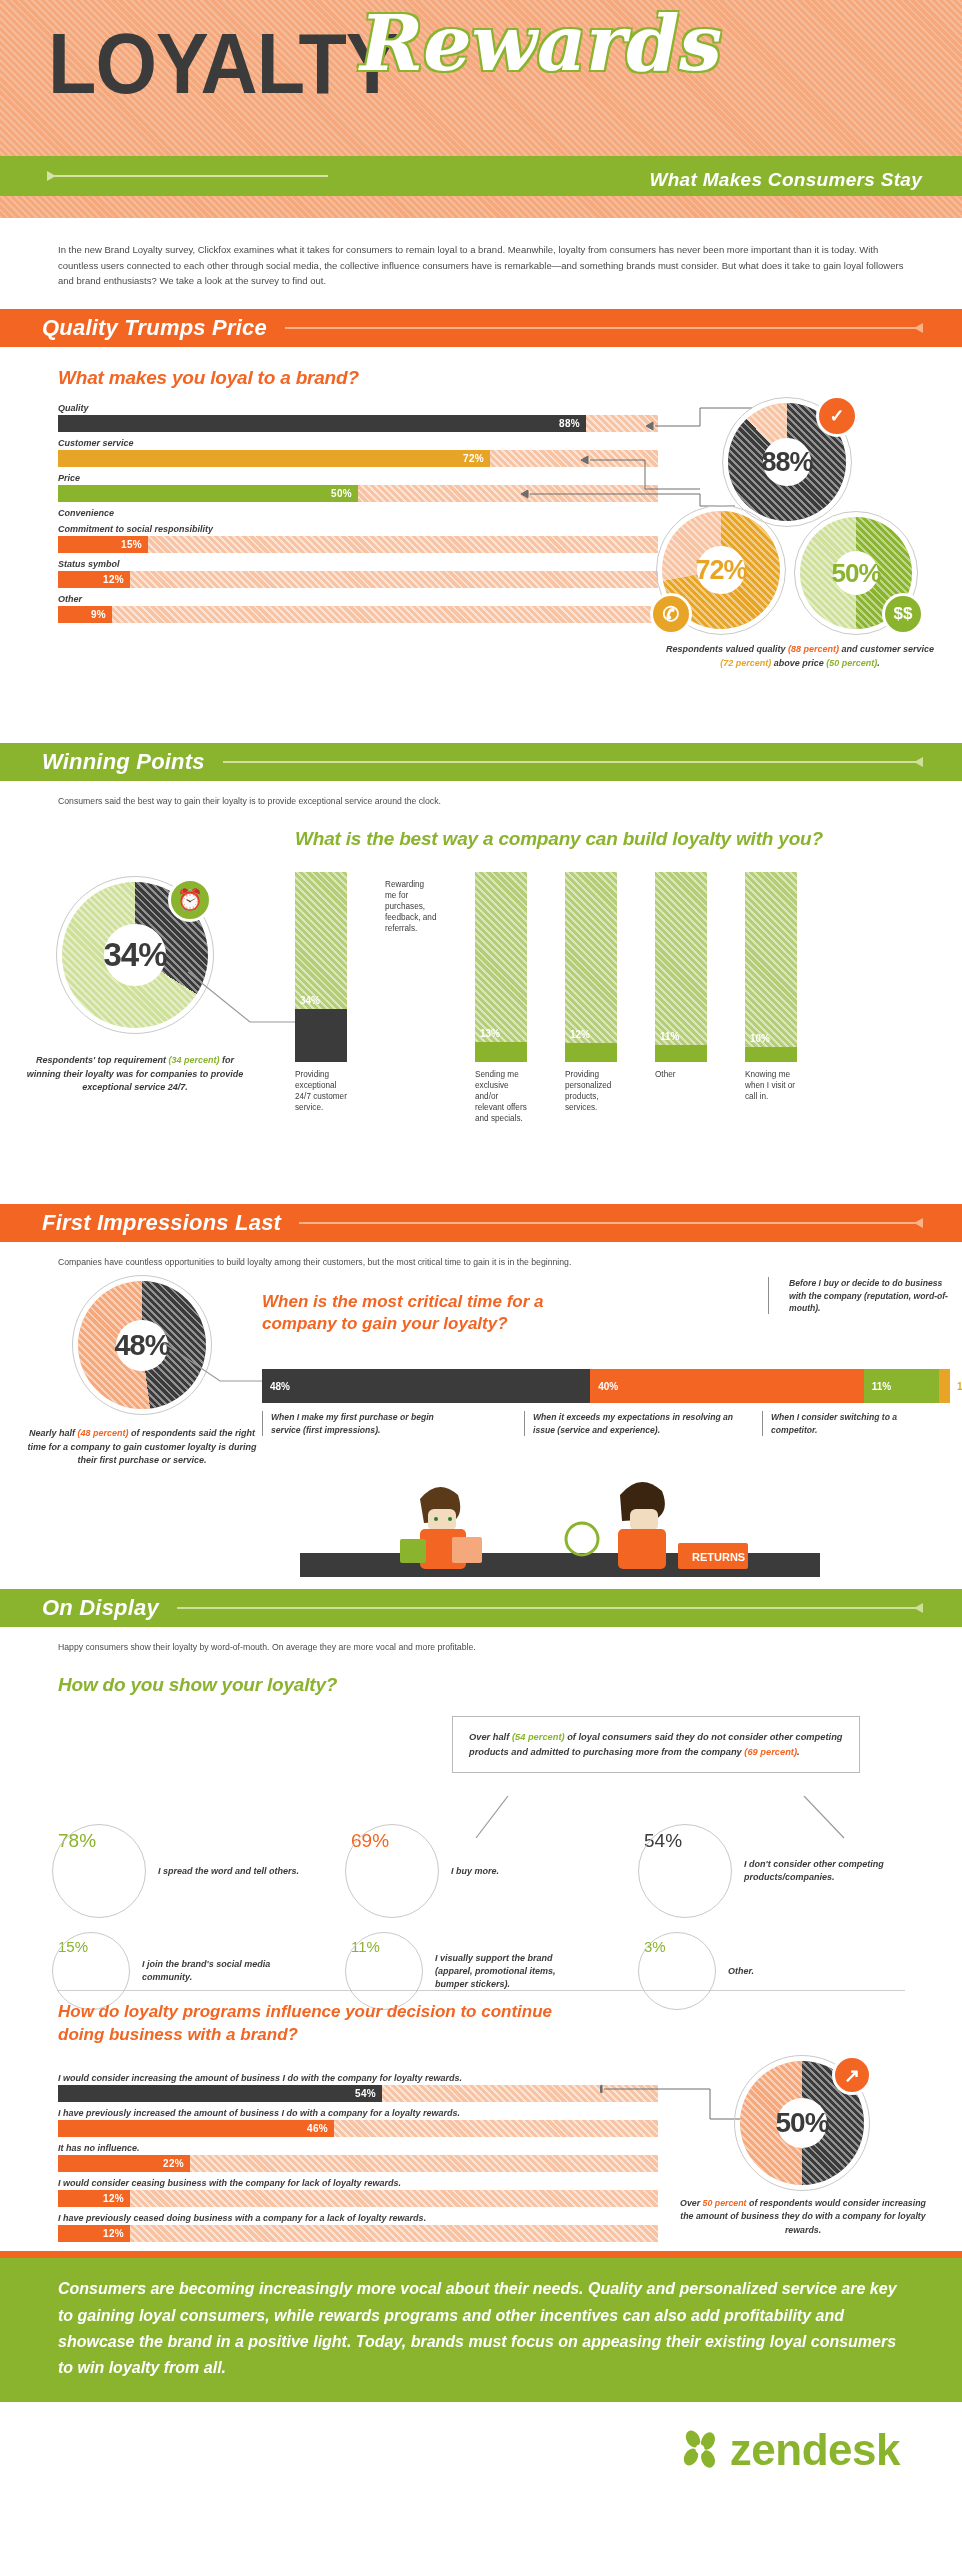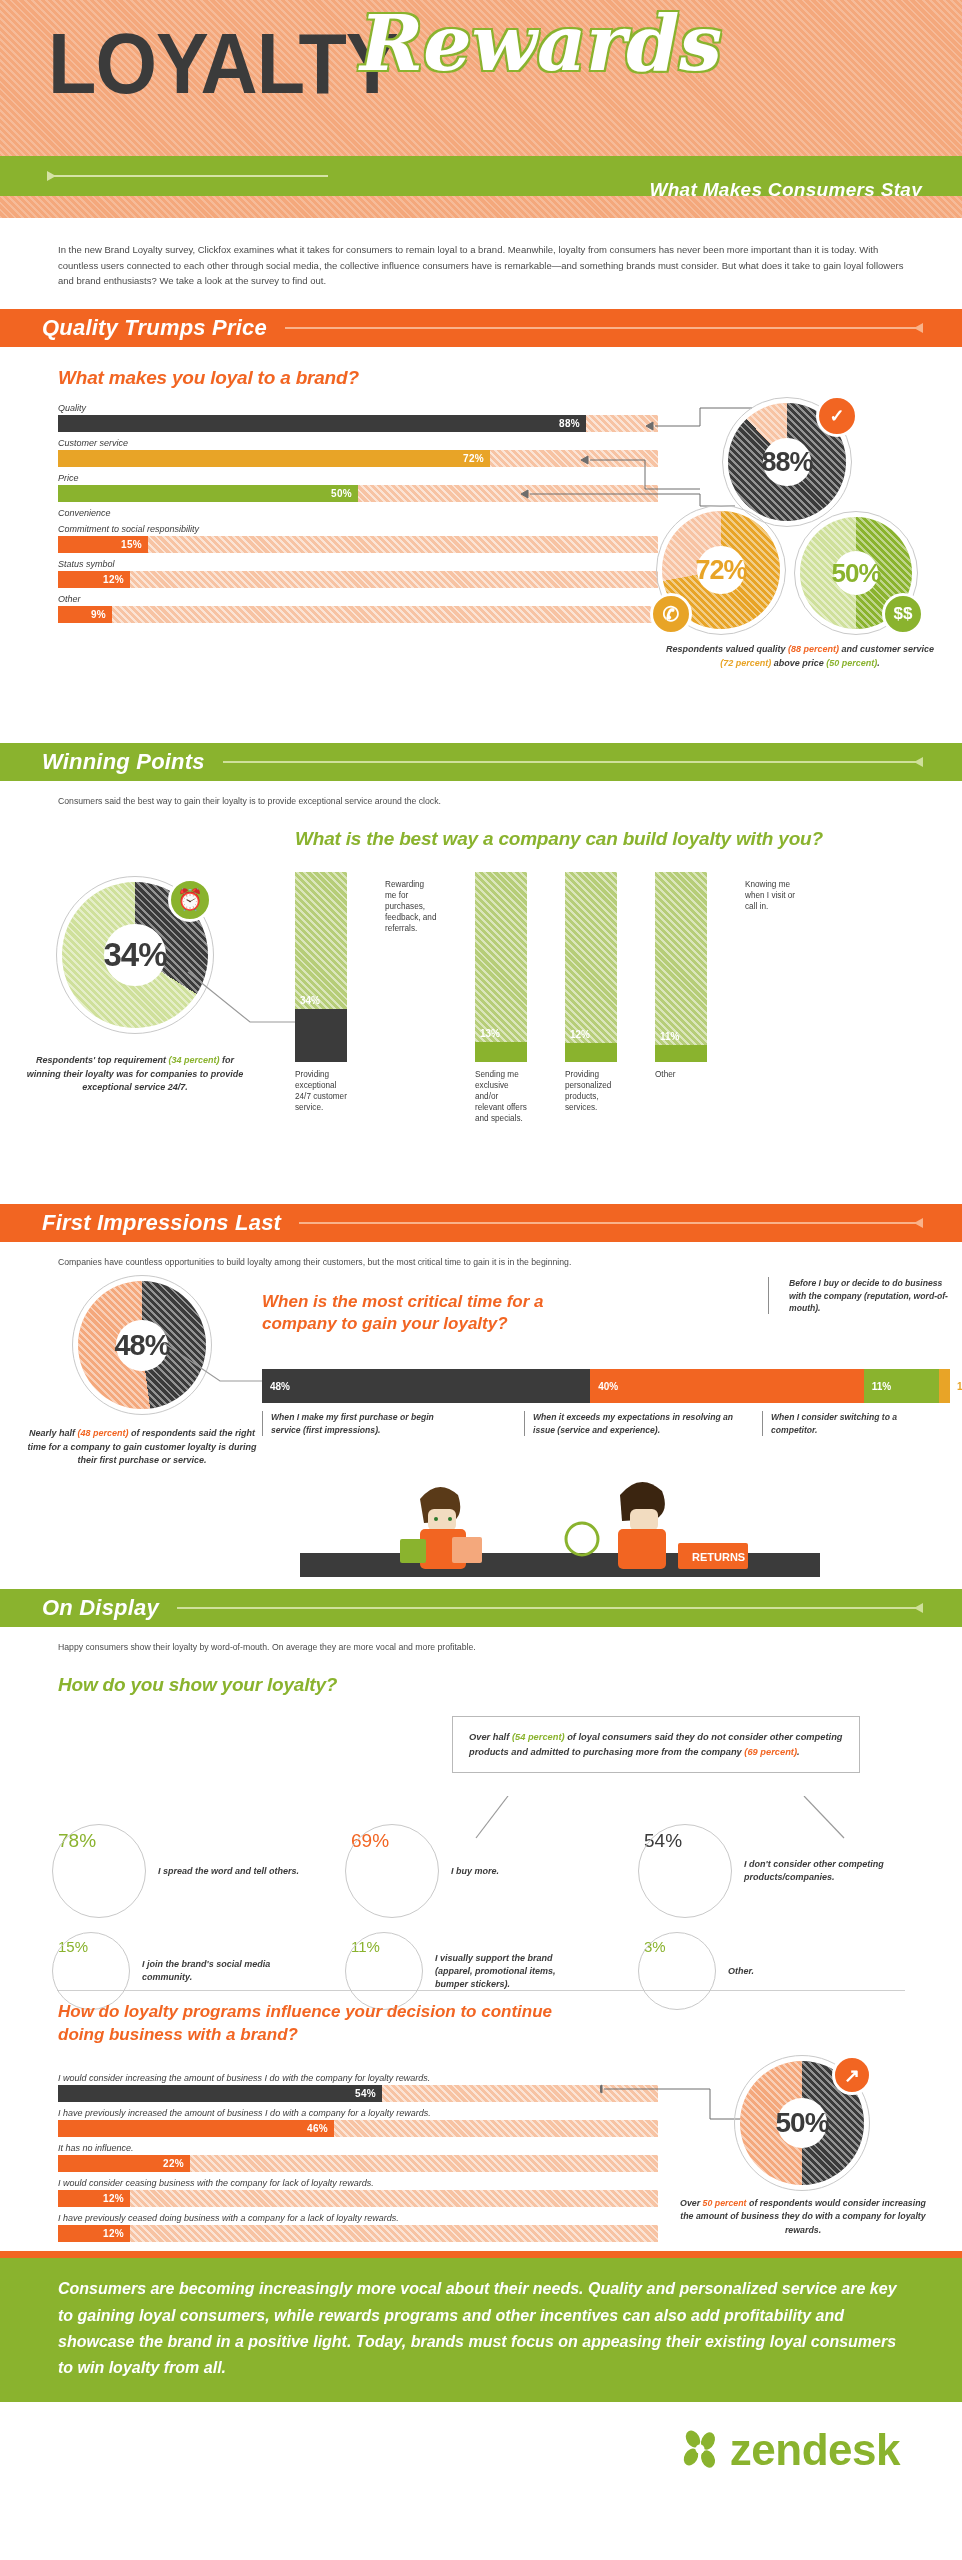--- a/index.html
+++ b/index.html
@@ -35,21 +35,21 @@
     font-size: 76px; color: #ffffff; line-height: 1;
     text-shadow: -2px -2px 0 #8ab32e, 2px -2px 0 #8ab32e,
                  -2px  2px 0 #8ab32e, 2px  2px 0 #8ab32e;
     z-index: 4;
   }
   .hdr-greenbar {
     position: absolute; left: 0; right: 0; top: 156px; height: 40px;
     background: #8ab32e; z-index: 2;
   }
   .hdr-sub {
-    position: absolute; right: 40px; top: 179px; z-index: 5;
+    position: absolute; right: 40px; top: 169px; z-index: 5;
     color: #ffffff; font-size: 19px; font-weight: bold;
     font-style: italic; letter-spacing: .3px;
     font-family: "Liberation Sans", sans-serif;
   }
   .hdr-rule {
     position: absolute; left: 48px; top: 175px; width: 280px; height: 2px;
     background: #d6e3a6; z-index: 3;
   }
   .hdr-rule:before {
     content:""; position:absolute; left:-1px; top:-4px;
@@ -103,21 +103,21 @@
   .q-title {
     font-size: 19px; font-weight: bold; font-style: italic;
     margin: 20px 0 14px 58px; letter-spacing: -.2px;
   }
   .q-title.orange { color: #f26522; }
   .q-title.green  { color: #8ab32e; }
 
   
   .hbars { margin-left: 58px; width: 600px; }
   .hbar-label {
-    font-size: 9px; font-style: italic; font-weight: normal;
+    font-size: 9px; font-style: italic; font-weight: bold;
     color: #3b3b3b; margin-bottom: 2px; margin-top: 6px;
   }
   .hbar-track {
     position: relative; height: 17px;
     background: #f7c3a3;
     background-image: repeating-linear-gradient(45deg,
         rgba(255,255,255,.55) 0 2px, rgba(255,255,255,0) 2px 5px);
   }
   .hbar-fill {
     position: absolute; left: 0; top: 0; bottom: 0;
@@ -446,20 +446,25 @@
         </div>
         <div class="vbar-col">
           <div class="vbar-track">
             <div class="vbar-fill" style="height: 17.05px; background: rgb(138, 179, 46);">
               <span class="vbar-val">11%</span>
             </div>
           </div>
           <div class="vbar-cap">Other</div>
         </div>
         <div class="vbar-col">
+          <div class="vbar-track">
+            <div class="vbar-fill" style="height: 15.5px; background: rgb(138, 179, 46);">
+              <span class="vbar-val">10%</span>
+            </div>
+          </div>
           <div class="vbar-cap">Knowing me when I visit or call in.</div>
         </div>
       </div>
   </div>
 
   <div class="banner orange">
     <div class="banner-title">First Impressions Last</div>
     <div class="banner-rule"></div>
   </div>
   <div class="sect-lead">Companies have countless opportunities to build loyalty among their customers, but the most critical time to gain it is in the beginning.</div>

